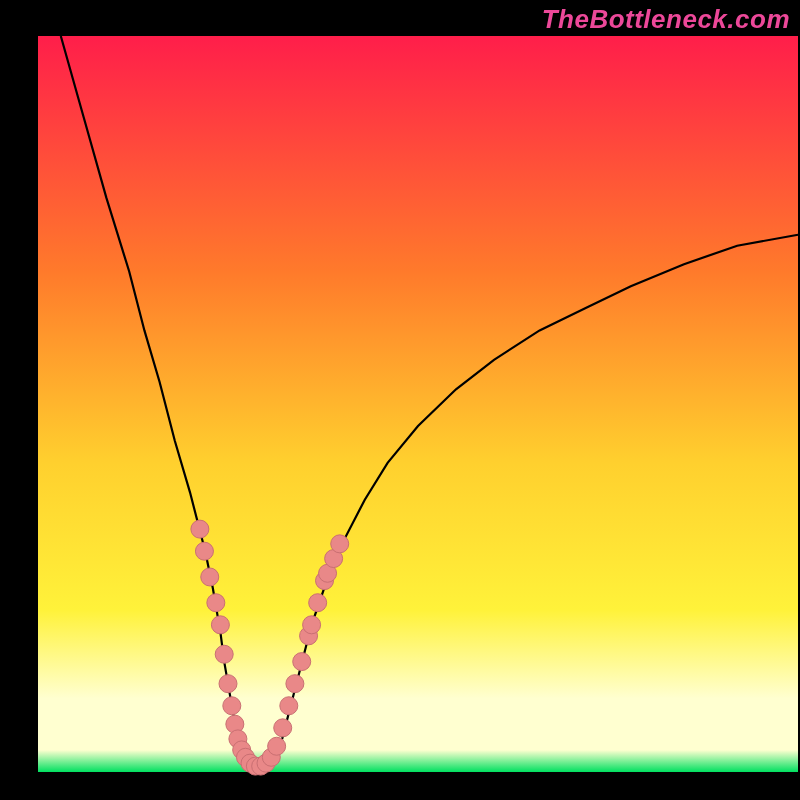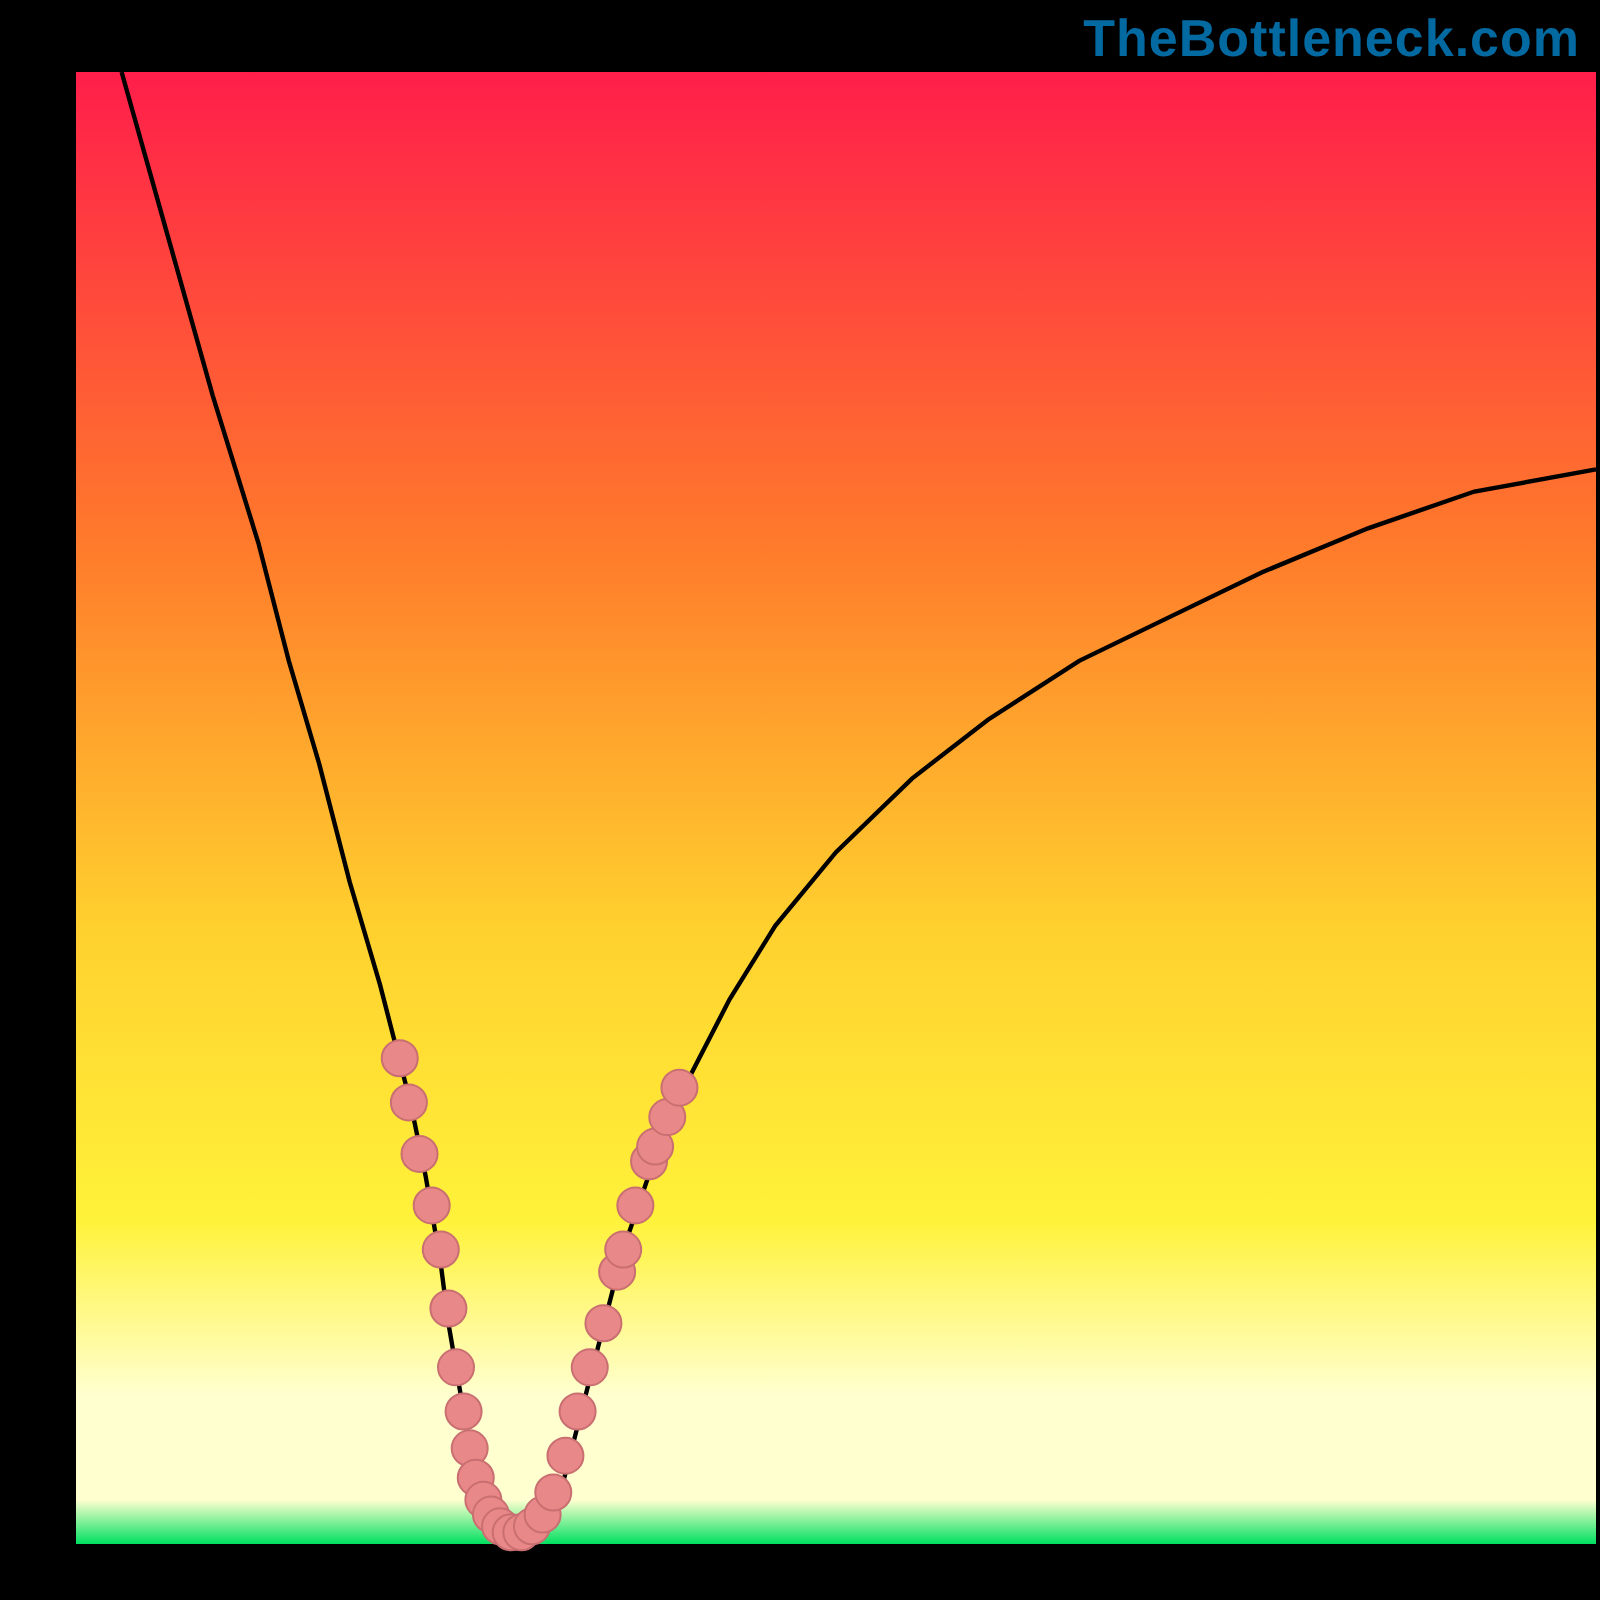--- a/index.html
+++ b/index.html
@@ -13,25 +13,26 @@
 }
 .stage {
   position: relative;
   width: 800px;
   height: 800px;
 }
 .watermark {
   position: absolute;
   top: 4px;
   right: 10px;
-  color: #0369a1;
+  color: #ec4899;
   font-size: 26px;
   font-weight: 600;
   letter-spacing: 0.5px;
   z-index: 3;
+  font-style: italic;
 }
 svg.plot {
   position: absolute;
   top: 0;
   left: 0;
 }
 </style>
 </head>
 <body>
 

